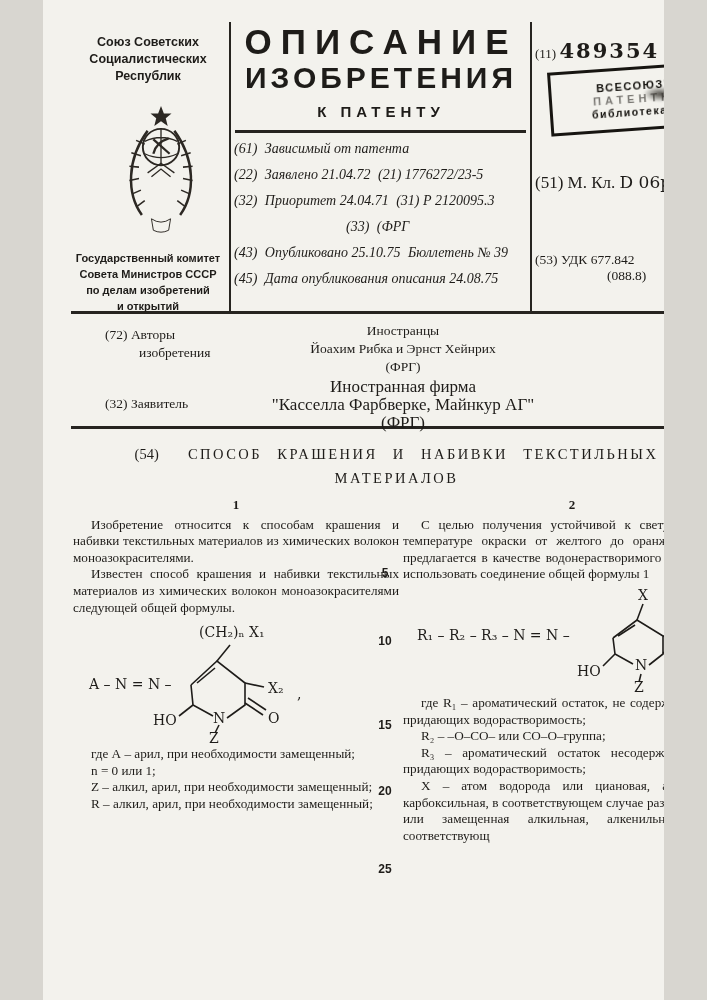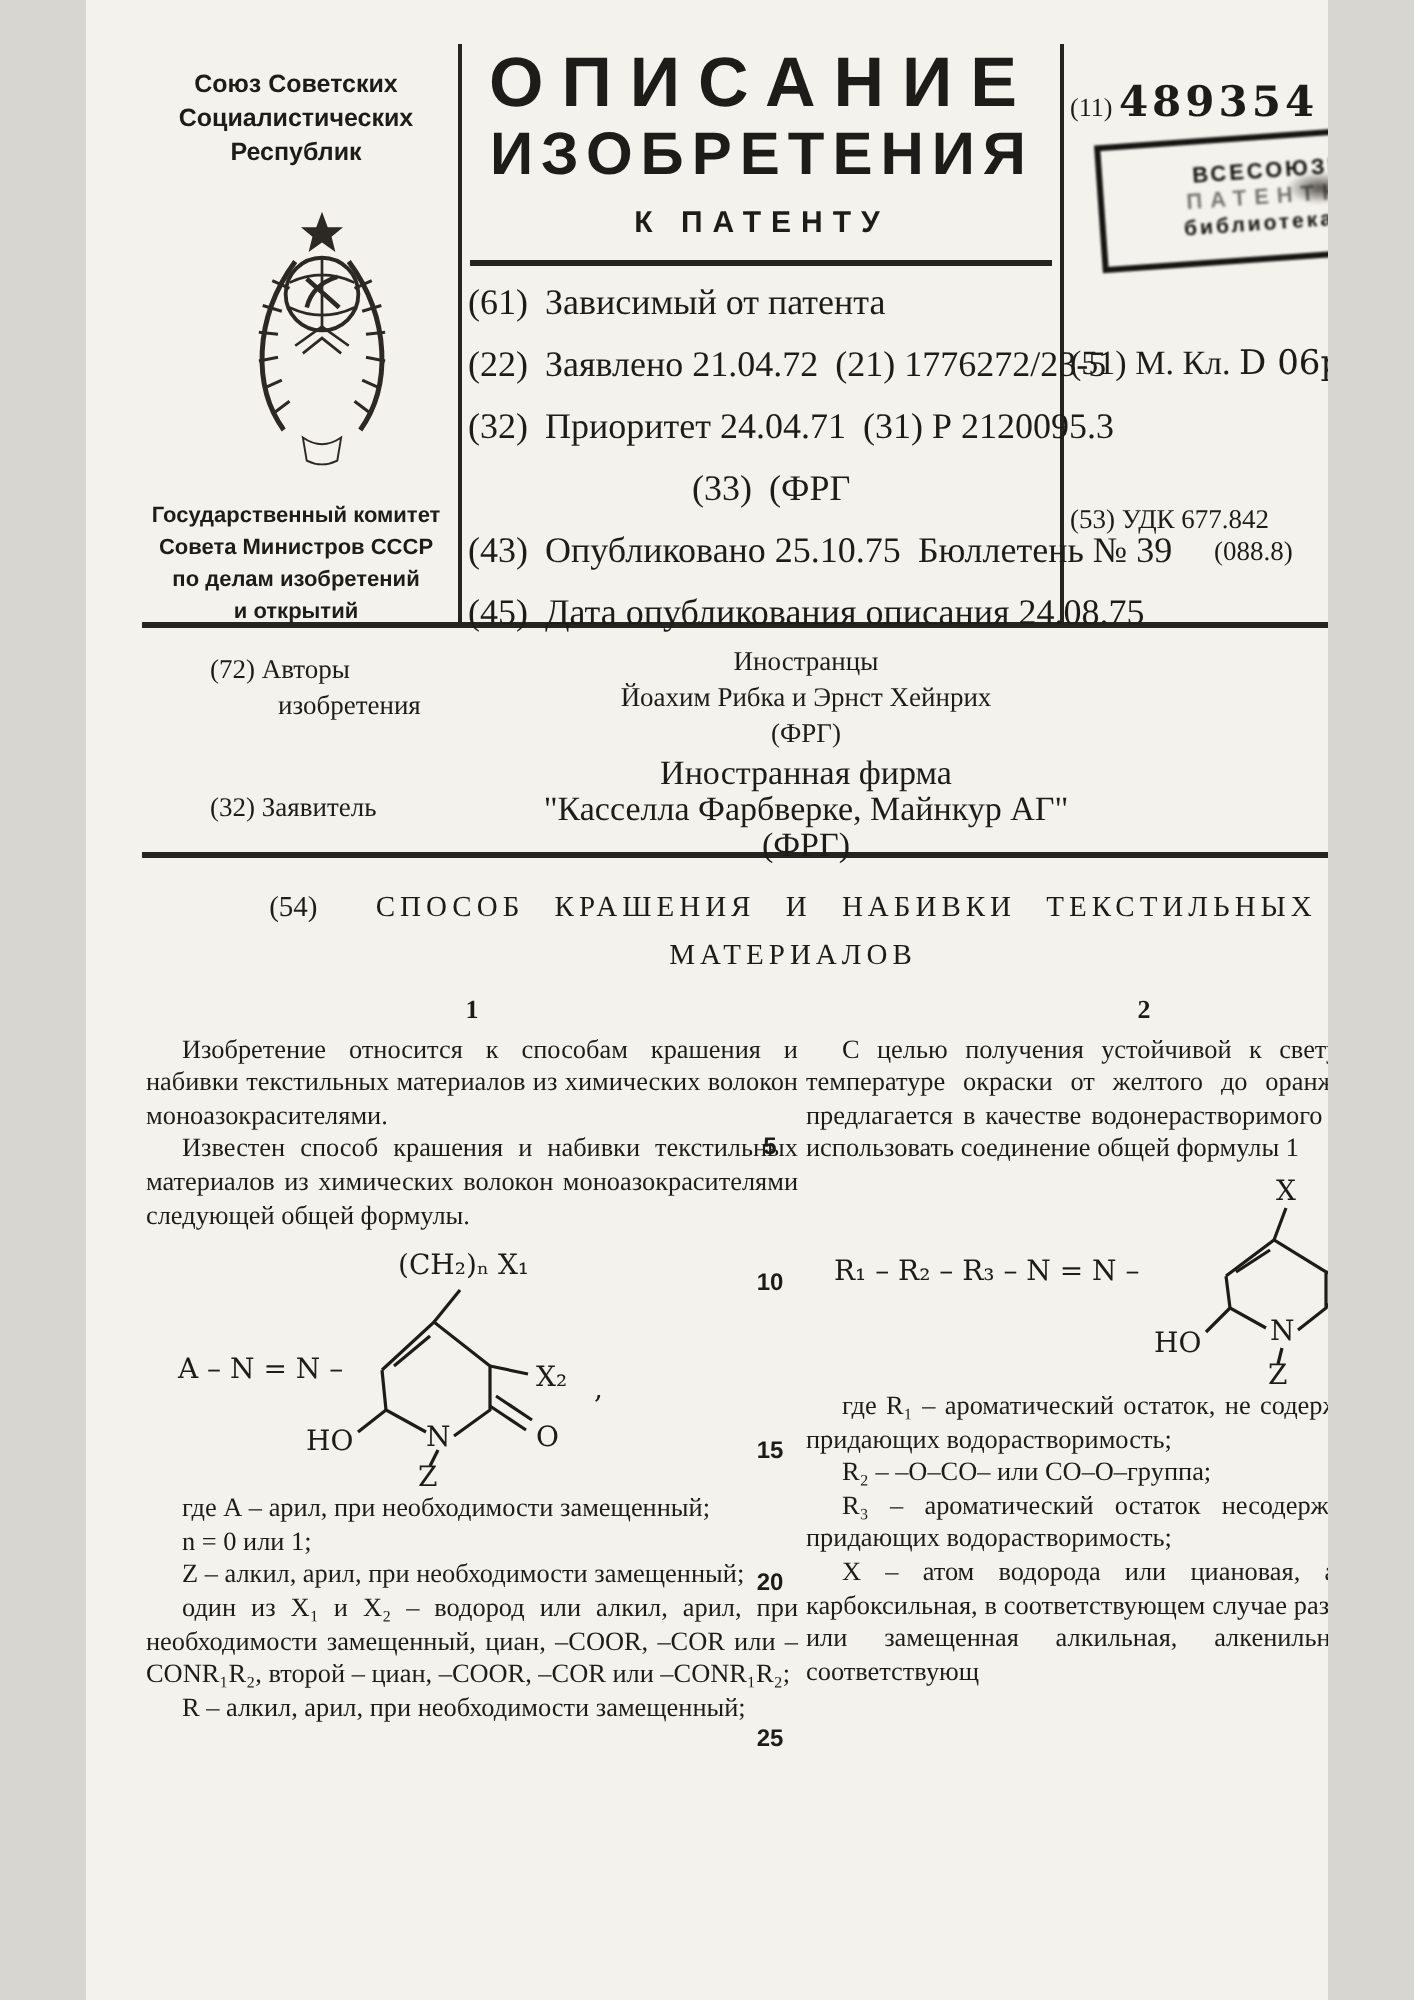--- a/index.html
+++ b/index.html
@@ -24,21 +24,21 @@
   .committee{position:absolute;left:24px;top:250px;width:162px;text-align:center;
     font-family:"Liberation Sans",sans-serif;font-weight:bold;font-size:11px;line-height:16px;}
 
   
   .doc-title1{position:absolute;left:192px;top:22px;width:292px;text-align:center;
     font-family:"Liberation Sans",sans-serif;font-weight:bold;font-size:35px;letter-spacing:9px;}
   .doc-title2{position:absolute;left:192px;top:61px;width:292px;text-align:center;
     font-family:"Liberation Sans",sans-serif;font-weight:bold;font-size:30px;letter-spacing:4px;}
   .doc-sub{position:absolute;left:192px;top:103px;width:292px;text-align:center;
     font-family:"Liberation Sans",sans-serif;font-weight:bold;font-size:15px;letter-spacing:5px;}
-  .fields{position:absolute;left:191px;top:141px;width:294px;font-size:18px;}
+  .fields{position:absolute;left:191px;top:141px;width:294px;font-size:14px;font-style:italic;}
   .frow{margin-bottom:10px;white-space:nowrap;}
   .frow:nth-child(3){margin-top:3px;}
   .frow:nth-child(4){padding-left:112px;margin-top:2px;}
   .frow:nth-child(5){margin-top:2px;}
   .fcode{margin-right:4px;}
   .fx{margin-left:4px;}
 
   
   .pubnum{position:absolute;left:492px;top:38px;font-size:13px;}
   .pubnum .num{font-size:21px;font-weight:bold;letter-spacing:2px;font-family:"DejaVu Serif",serif;}
@@ -238,21 +238,20 @@
       <text x="126" y="102">N</text>
       <line x1="106" y1="84" x2="92" y2="95"></line>
       <text x="66" y="104">HO</text>
       <line x1="132" y1="104" x2="128" y2="112"></line>
       <text x="122" y="122">Z</text>
     </svg>
 
     <p class="def">где А – арил, при необходимости замещенный;</p>
     <p class="def">n = 0 или 1;</p>
     <p class="def">Z – алкил, арил, при необходимости замещенный;</p>
-    <p class="def">один из X₁ и X₂ – водород или алкил, арил, при необходимости замещенный, циан, –COOR, –COR или –CONR₁R₂, второй – циан, –COOR, –COR или –CONR₁R₂;</p>
     <p class="def">R – алкил, арил, при необходимости замещенный;</p>
   </div>
 
   <div class="col col2">
     <div class="colnum">2</div>
     <p>С целью получения устойчивой к свету и высокой температуре окраски от желтого до оранжевого цвета, предлагается в качестве водонерастворимого растворителя использовать соединение общей формулы 1</p>
 
     <svg class="formula" width="300" height="104" viewBox="0 0 300 104">
       <text x="0" y="52">R₁ – R₂ – R₃ – N = N –</text>
       <path d="M196,50 L220,32 L246,48 L246,66 L232,77 M216,76 L198,66 L196,50"></path>

